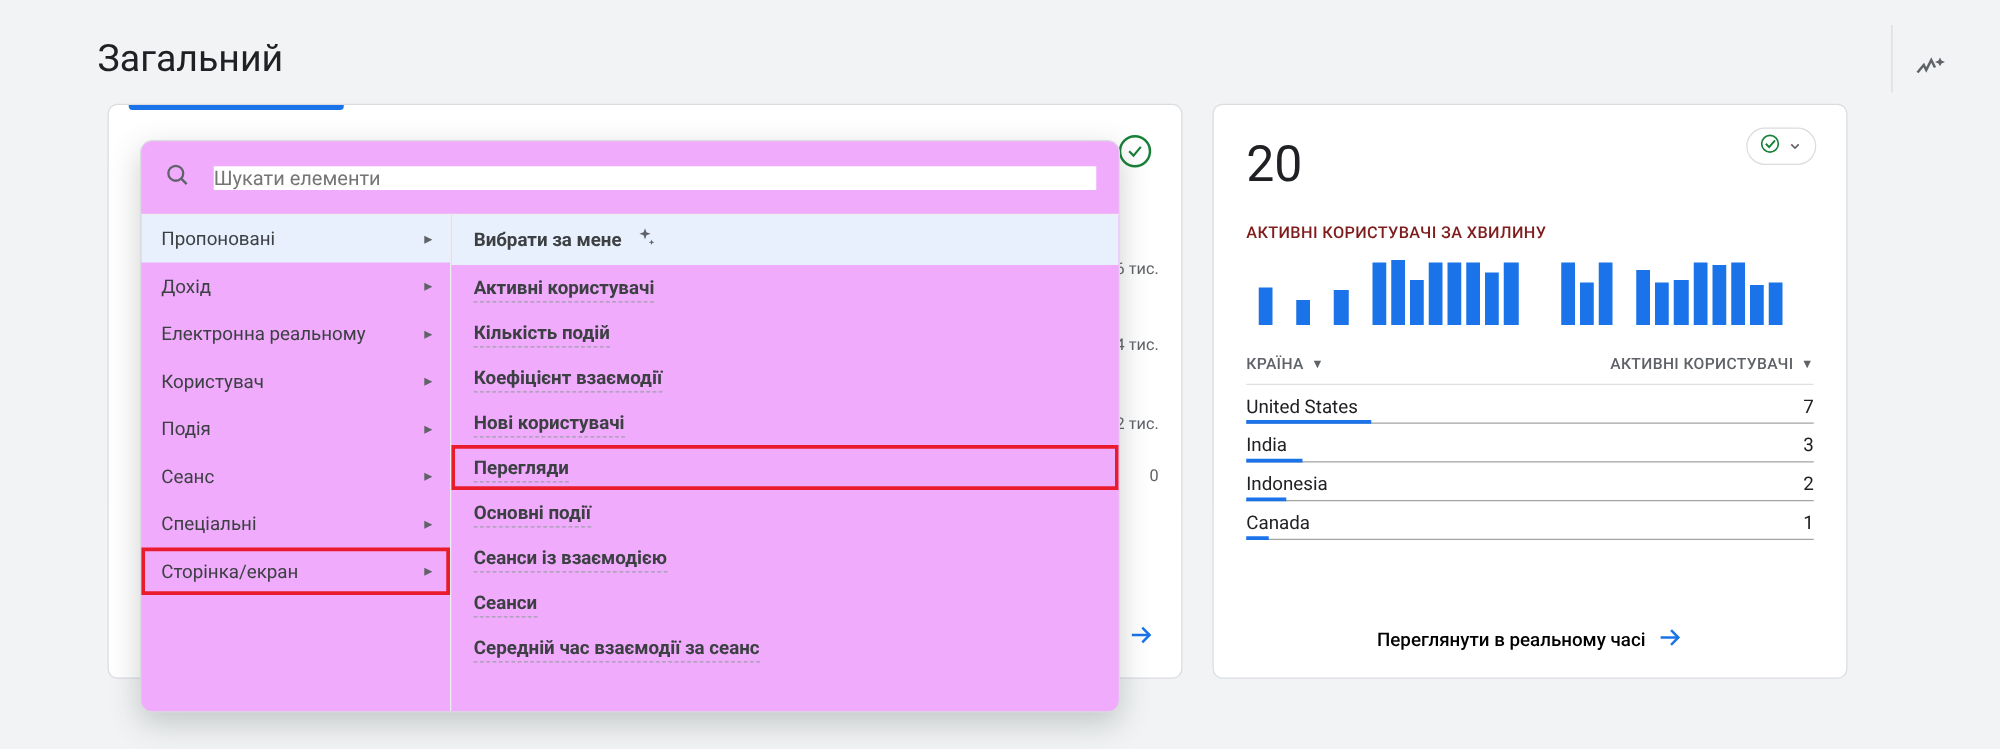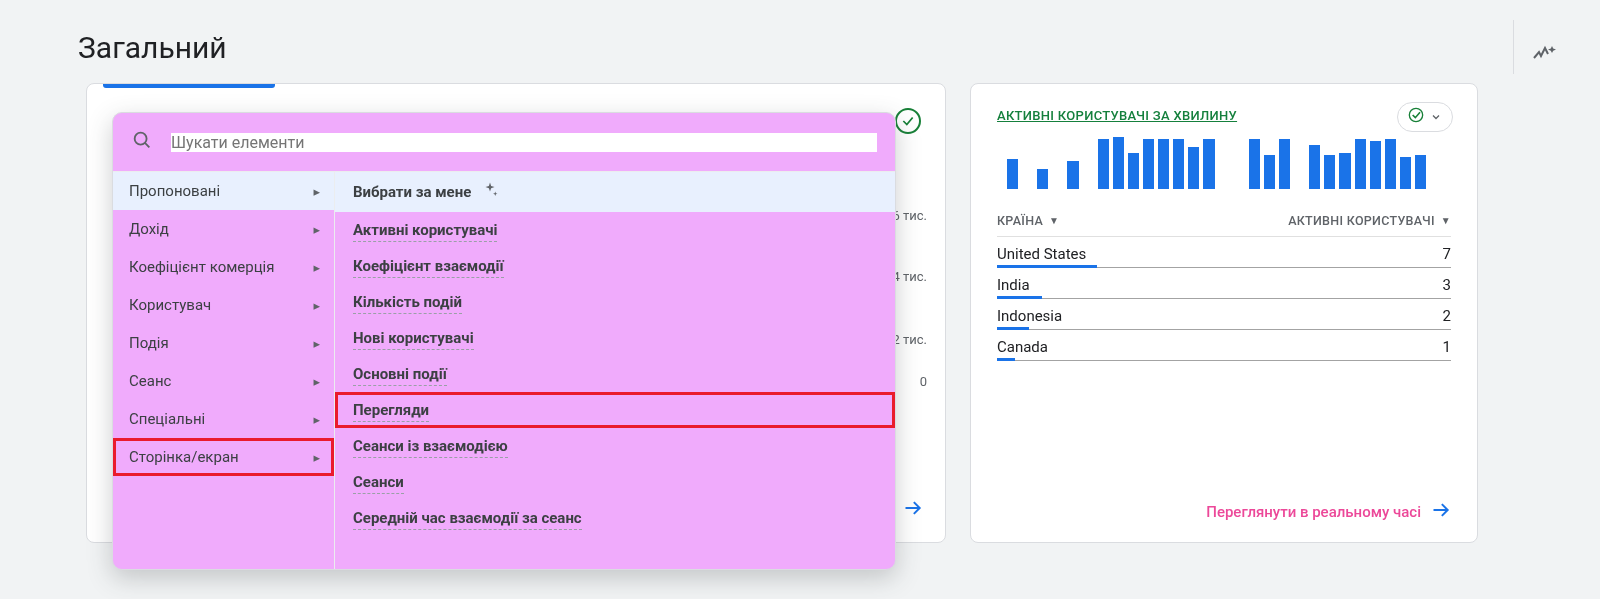--- a/index.html
+++ b/index.html
@@ -31,21 +31,21 @@
       background:#f0abfc;
       border: 1px solid #dadce0;
       border-radius: 10px;
       box-shadow: 0 8px 24px rgba(60,64,67,.25);
       display:flex; flex-direction:column;
       z-index: 10;
     }
     .dropdown-search { display:flex; align-items:center; gap:18px; padding: 16px 18px; border-bottom: 1px solid #ebedef; }
     .dropdown-search input { border:none; outline:none; font-size:16px; color:#5f6368; flex:1; }
     .dropdown-body { flex:1; display:flex; overflow:hidden; }
-    .cat-col { width: 222px; border-right: 1px solid #ebedef; }
+    .cat-col { width: 248px; border-right: 1px solid #ebedef; }
     .cat-item { display:flex; justify-content:space-between; align-items:center; padding: 10px 14px 10px 16px; font-size:15px; color:#3c4043; cursor:pointer; }
     .cat-item.selected { background:#e8f0fe; }
     .cat-item.hl { outline: 3px solid #ea1b2d; outline-offset:-3px; }
     .chev { color:#5f6368; font-size:13px; }
     .metric-col { flex:1; position:relative; overflow-y:auto; }
     .metric-col::-webkit-scrollbar { width: 10px; }
     .metric-item { padding: 9px 18px; font-size:15px; color:#3c4043; cursor:pointer; position:relative;font-weight:bold; }
     .metric-item .dashed { border-bottom: 1px dashed #9aa0a6; padding-bottom:2px; }
     .metric-item.first { background:#e8f0fe; display:flex; align-items:center; gap:10px; }
     .metric-item.hl { outline: 3px solid #ea1b2d; outline-offset:-3px; }
@@ -54,35 +54,35 @@
 
     
     .left-footer { position:absolute; bottom: 20px; right: 22px; display:flex; align-items:center; gap:8px; color:#1a73e8; font-size:15px; font-weight:500; }
 
     
     .check-badge { position:absolute; top: 24px; right: 24px; width:26px; height:26px; border:2px solid #188038; border-radius:50%; display:flex; align-items:center; justify-content:center; }
 
     
     .r-label { font-size: 13px; letter-spacing: .3px; color:#5f6368; font-weight:500; margin-bottom: 6px; }
     .r-big { font-size: 40px; font-weight:400; color:#202124; margin-bottom: 24px; }
-    .r-sublabel { font-size: 13px; letter-spacing: .3px; color:#15803d; font-weight:500; margin-bottom: 10px; text-decoration: underline; }
+    .r-sublabel { font-size: 13px; letter-spacing: .3px; color:#7f1d1d; font-weight:500; margin-bottom: 10px; }
 
     .minibar { display:flex; align-items:flex-end; gap:4px; height:56px; margin-bottom: 18px; padding: 0 10px; }
     .minibar .bar { width: 14px; background:#1a73e8; }
 
     .table-head { display:flex; justify-content:space-between; padding: 6px 0 8px 0; border-bottom: 1px solid #e0e0e0; }
     .th { font-size:12.5px; letter-spacing:.3px; color:#5f6368; font-weight:500; display:flex; align-items:center; gap:6px; }
     .sort-caret { font-size: 10px; color:#5f6368; }
 
     .trow { display:flex; justify-content:space-between; align-items:center; padding: 8px 0 4px 0; border-bottom: 1px solid #a3a3a3; position:relative; }
     .trow .cname { font-size:15px; color:#202124; }
     .trow .cval { font-size:15px; color:#202124; }
     .trow .barline { position:absolute; left:0; bottom:-1px; height:3px; background:#1a73e8; }
 
-    .r-footer { margin-top:auto; display:flex; justify-content:flex-end; align-items:center; gap:10px; color:#ec4899; font-size:15px; font-weight:500; }
+    .r-footer { margin-top:auto; display:flex; justify-content:center; align-items:center; gap:10px; color:#000000; font-size:15px; font-weight:500; }
 
     .pill { display:inline-flex; align-items:center; gap:6px; border:1px solid #dadce0; border-radius: 999px; padding: 4px 10px; }
 
     .right-check-pill { position:absolute; top:18px; right:24px; }
   </style>
 </head>
 <body>
 
 <div class="page-header">
   <h1 class="page-title">Загальний</h1>
@@ -129,20 +129,21 @@
             <polyline points="7,12 11,16 18,8" fill="none" stroke="#188038" stroke-width="2.4"></polyline>
           </svg>
       </span>
       <span>
         <svg width="12" height="12" viewBox="0 0 24 24" fill="none" stroke="#5f6368" stroke-width="2.6">
             <polyline points="6,9 12,15 18,9"></polyline>
           </svg>
       </span>
     </div>
 
+    <div class="r-big">20</div>
     <div class="r-sublabel">АКТИВНІ КОРИСТУВАЧІ ЗА ХВИЛИНУ</div>
 
     <div class="minibar" id="minibar">
         <div class="bar" style="height: 30px;"></div>
         <div class="bar" style="height: 0px;"></div>
         <div class="bar" style="height: 20px;"></div>
         <div class="bar" style="height: 0px;"></div>
         <div class="bar" style="height: 28px;"></div>
         <div class="bar" style="height: 0px;"></div>
         <div class="bar" style="height: 50px;"></div>
@@ -230,21 +231,21 @@
     <div class="cat-col" id="catcol">
         <div class="cat-item selected">
           <span>Пропоновані</span>
           <span class="chev">▸</span>
         </div>
         <div class="cat-item">
           <span>Дохід</span>
           <span class="chev">▸</span>
         </div>
         <div class="cat-item">
-          <span>Коефіцієнт комерція</span>
+          <span>Електронна реальному</span>
           <span class="chev">▸</span>
         </div>
         <div class="cat-item">
           <span>Користувач</span>
           <span class="chev">▸</span>
         </div>
         <div class="cat-item">
           <span>Подія</span>
           <span class="chev">▸</span>
         </div>
@@ -263,23 +264,23 @@
       </div>
     <div class="metric-col" id="metcol">
         <div class="metric-item first">
           <span>Вибрати за мене</span>
           <span class="sparkle"><svg width="18" height="18" viewBox="0 0 24 24" fill="#5f6368">
               <path d="M12 2l1.5 4.5L18 8l-4.5 1.5L12 14l-1.5-4.5L6 8l4.5-1.5z"></path>
               <path d="M19 14l.8 2.2L22 17l-2.2.8L19 20l-.8-2.2L16 17l2.2-.8z"></path>
             </svg></span>
         </div>
         <div class="metric-item"><span class="dashed">Активні користувачі</span></div>
+        <div class="metric-item"><span class="dashed">Кількість подій</span></div>
         <div class="metric-item"><span class="dashed">Коефіцієнт взаємодії</span></div>
-        <div class="metric-item"><span class="dashed">Кількість подій</span></div>
         <div class="metric-item"><span class="dashed">Нові користувачі</span></div>
+        <div class="metric-item hl"><span class="dashed">Перегляди</span></div>
         <div class="metric-item"><span class="dashed">Основні події</span></div>
-        <div class="metric-item hl"><span class="dashed">Перегляди</span></div>
         <div class="metric-item"><span class="dashed">Сеанси із взаємодією</span></div>
         <div class="metric-item"><span class="dashed">Сеанси</span></div>
         <div class="metric-item"><span class="dashed">Середній час взаємодії за сеанс</span></div>
       </div>
   </div>
 </div>
 
 </body></html>

